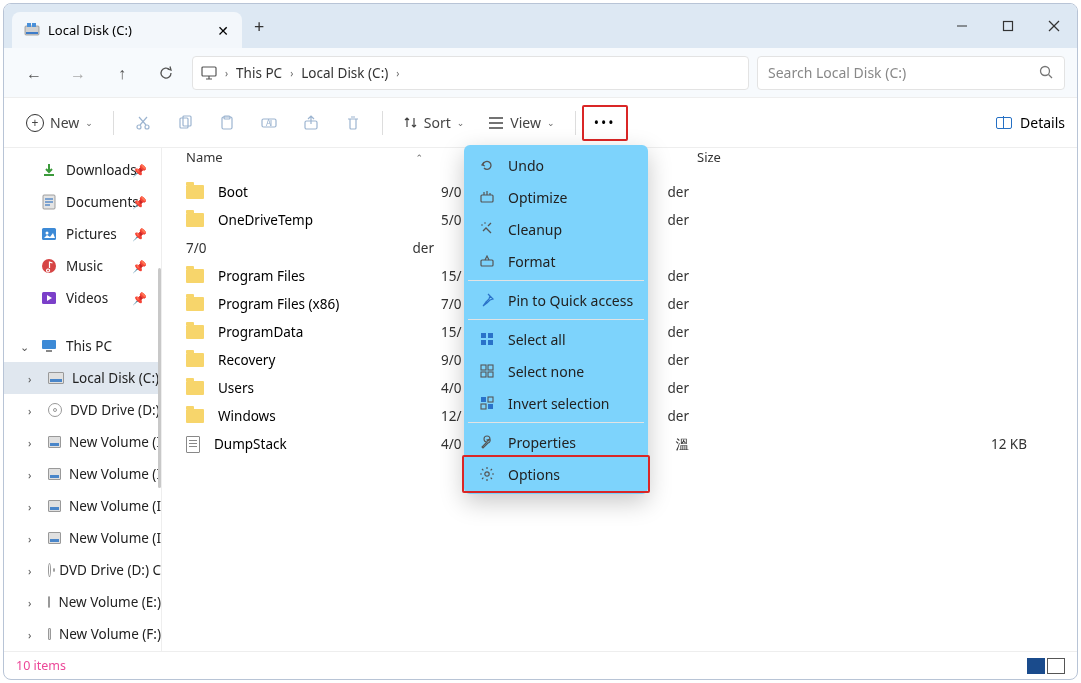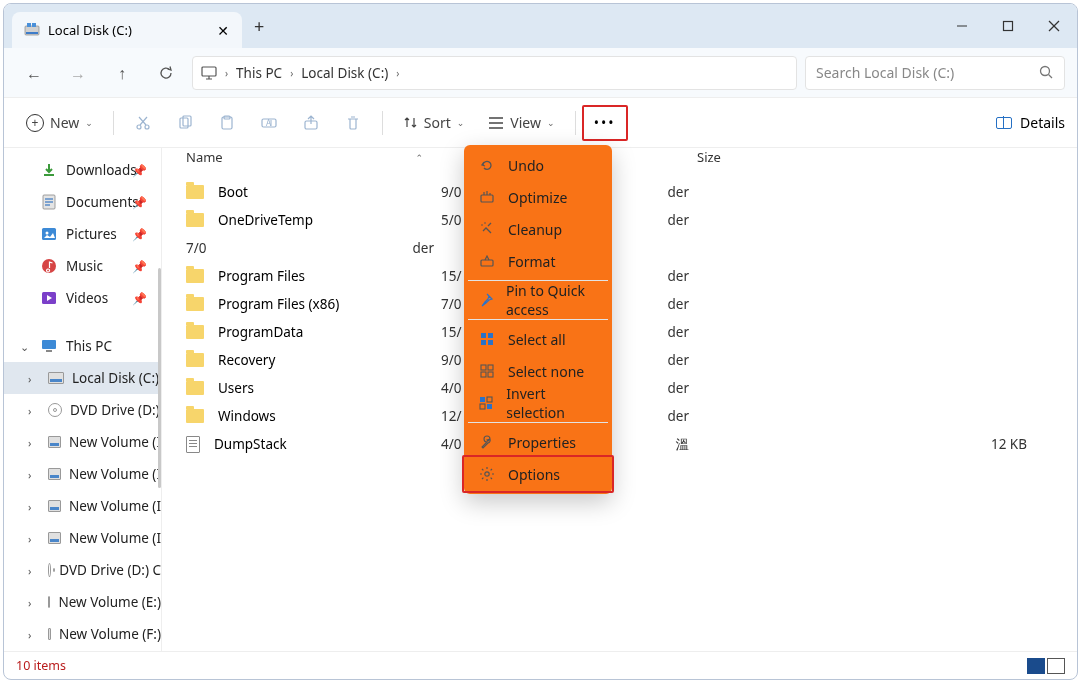--- a/index.html
+++ b/index.html
@@ -16,21 +16,21 @@
 
 .win-controls { margin-left: auto; display: flex; }
 .win-btn { width: 46px; height: 44px; display: flex; align-items: center; justify-content: center; }
 
 .navbar { height: 50px; background: #f7fafd; display: flex; align-items: center; padding: 0 12px; gap: 8px; border-bottom: 1px solid #eee; }
 .nav-btn { width: 36px; height: 36px; display: flex; align-items: center; justify-content: center; color: #555; font-size: 16px; }
 .nav-btn.disabled { color: #aaa; }
 .addr-bar { flex: 1; height: 34px; border: 1px solid #e3e3e3; background: #fff; border-radius: 4px; display: flex; align-items: center; padding: 0 8px; font-size: 13.5px; gap: 6px; }
 .addr-chevron { color: #666; font-size: 10px; margin: 0 2px; }
 .addr-seg { color: #333; }
-.search-bar { width: 260px; height: 34px; border: 1px solid #e3e3e3; background: #fff; border-radius: 4px; display: flex; align-items: center; padding: 0 10px; font-size: 14px; color: #888; }
+.search-bar { width: 308px; height: 34px; border: 1px solid #e3e3e3; background: #fff; border-radius: 4px; display: flex; align-items: center; padding: 0 10px; font-size: 14px; color: #888; }
 .search-bar input { border: none; outline: none; flex: 1; font-size: 14px; }
 .search-bar input::placeholder { color: #888; }
 
 .toolbar { height: 50px; display: flex; align-items: center; padding: 0 12px; gap: 4px; border-bottom: 1px solid #eee; }
 .tool-btn { padding: 0 10px; height: 34px; display: flex; align-items: center; gap: 6px; font-size: 14px; color: #444; border-radius: 4px; }
 .tool-btn.icon-only { width: 38px; justify-content: center; padding: 0; }
 .tool-sep { width: 1px; height: 24px; background: #ddd; margin: 0 6px; }
 .tool-icon-disabled { color: #9cb4d0; }
 .chev-small { font-size: 9px; color: #666; }
 .new-plus { width: 18px; height: 18px; border: 1.3px solid #333; border-radius: 50%; display: flex; align-items: center; justify-content: center; font-size: 12px; }
@@ -71,26 +71,26 @@
 .row { display: flex; height: 28px; align-items: center; padding-left: 24px; font-size: 13.5px; }
 .r-name { flex: 0 0 255px; display: flex; align-items: center; gap: 14px; }
 .r-date { flex: 0 0 178px; color: #333; }
 .r-type { flex: 0 0 78px; color: #333; }
 .r-size { flex: 1; color: #333; padding-right:12px;}
 .folder-ico { width:18px; height:14px; background:#f7d56b; border-radius:1px; position:relative; }
 .folder-ico::before{content:'';position:absolute;top:-3px;left:0;width:8px;height:3px;background:#f7d56b;border-radius:1px 1px 0 0;}
 .file-ico { width:14px; height:17px; border:1.3px solid #888; border-radius:1px; position:relative; background:#fff;}
 .file-ico::before{content:'';position:absolute;top:3px;left:2px;right:2px;height:1px;background:#888;box-shadow:0 3px 0 #888, 0 6px 0 #888;}
 
-.statusbar { height: 28px; border-top: 1px solid #eee; display: flex; align-items: center; padding: 0 12px; font-size: 12.5px; color: #b91c1c; }
+.statusbar { height: 28px; border-top: 1px solid #eee; display: flex; align-items: center; padding: 0 12px; font-size: 12.5px; color: #ec4899; }
 .view-toggles { margin-left: auto; display: flex; gap: 2px; }
 .vt { width: 18px; height: 16px; border: 1.2px solid #555; }
 .vt.active { background: #1a4b8c; border-color: #1a4b8c; }
 
-.dropdown { position: absolute; left: 460px; top: 141px; width: 148px; background: #f97316; border-radius: 6px; box-shadow: 0 8px 24px rgba(0,0,0,0.22); padding: 4px; z-index: 100; }
+.dropdown { position: absolute; left: 460px; top: 141px; width: 184px; background: #7dd3fc; border-radius: 6px; box-shadow: 0 8px 24px rgba(0,0,0,0.22); padding: 4px; z-index: 100; }
 .dd-item { height: 32px; display: flex; align-items: center; gap: 12px; padding: 0 10px; font-size: 14px; color: #222; border-radius: 4px; position: relative; }
 .dd-sep { height: 1px; background: #e3e3e3; margin: 3px 0; }
 .dd-ico { width: 18px; height: 18px; display: flex; align-items: center; justify-content: center; color: #555; }
 .highlight-options::after { content:''; position:absolute; inset:-3px -6px; border: 2.5px solid #da2626; border-radius: 2px; pointer-events: none; }
 
 svg { display: block; }
 </style>
 </head>
 <body>
 

